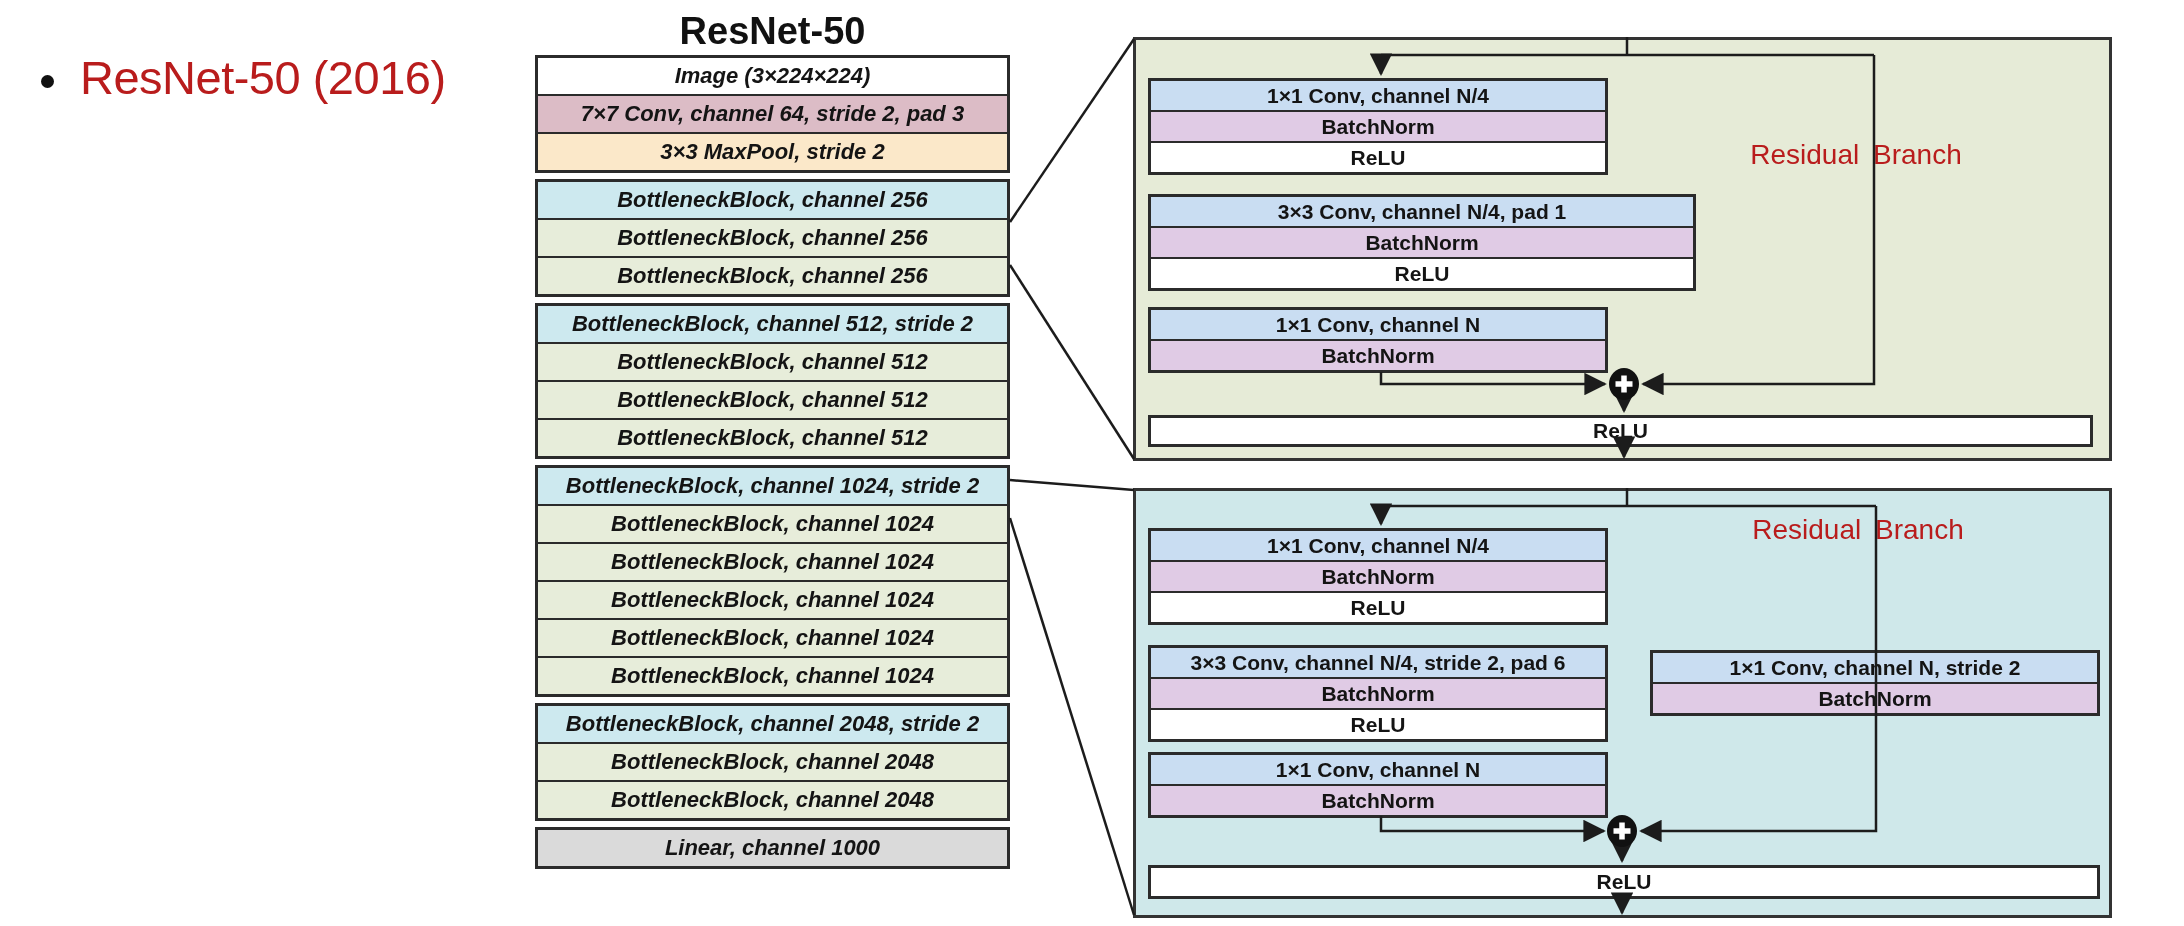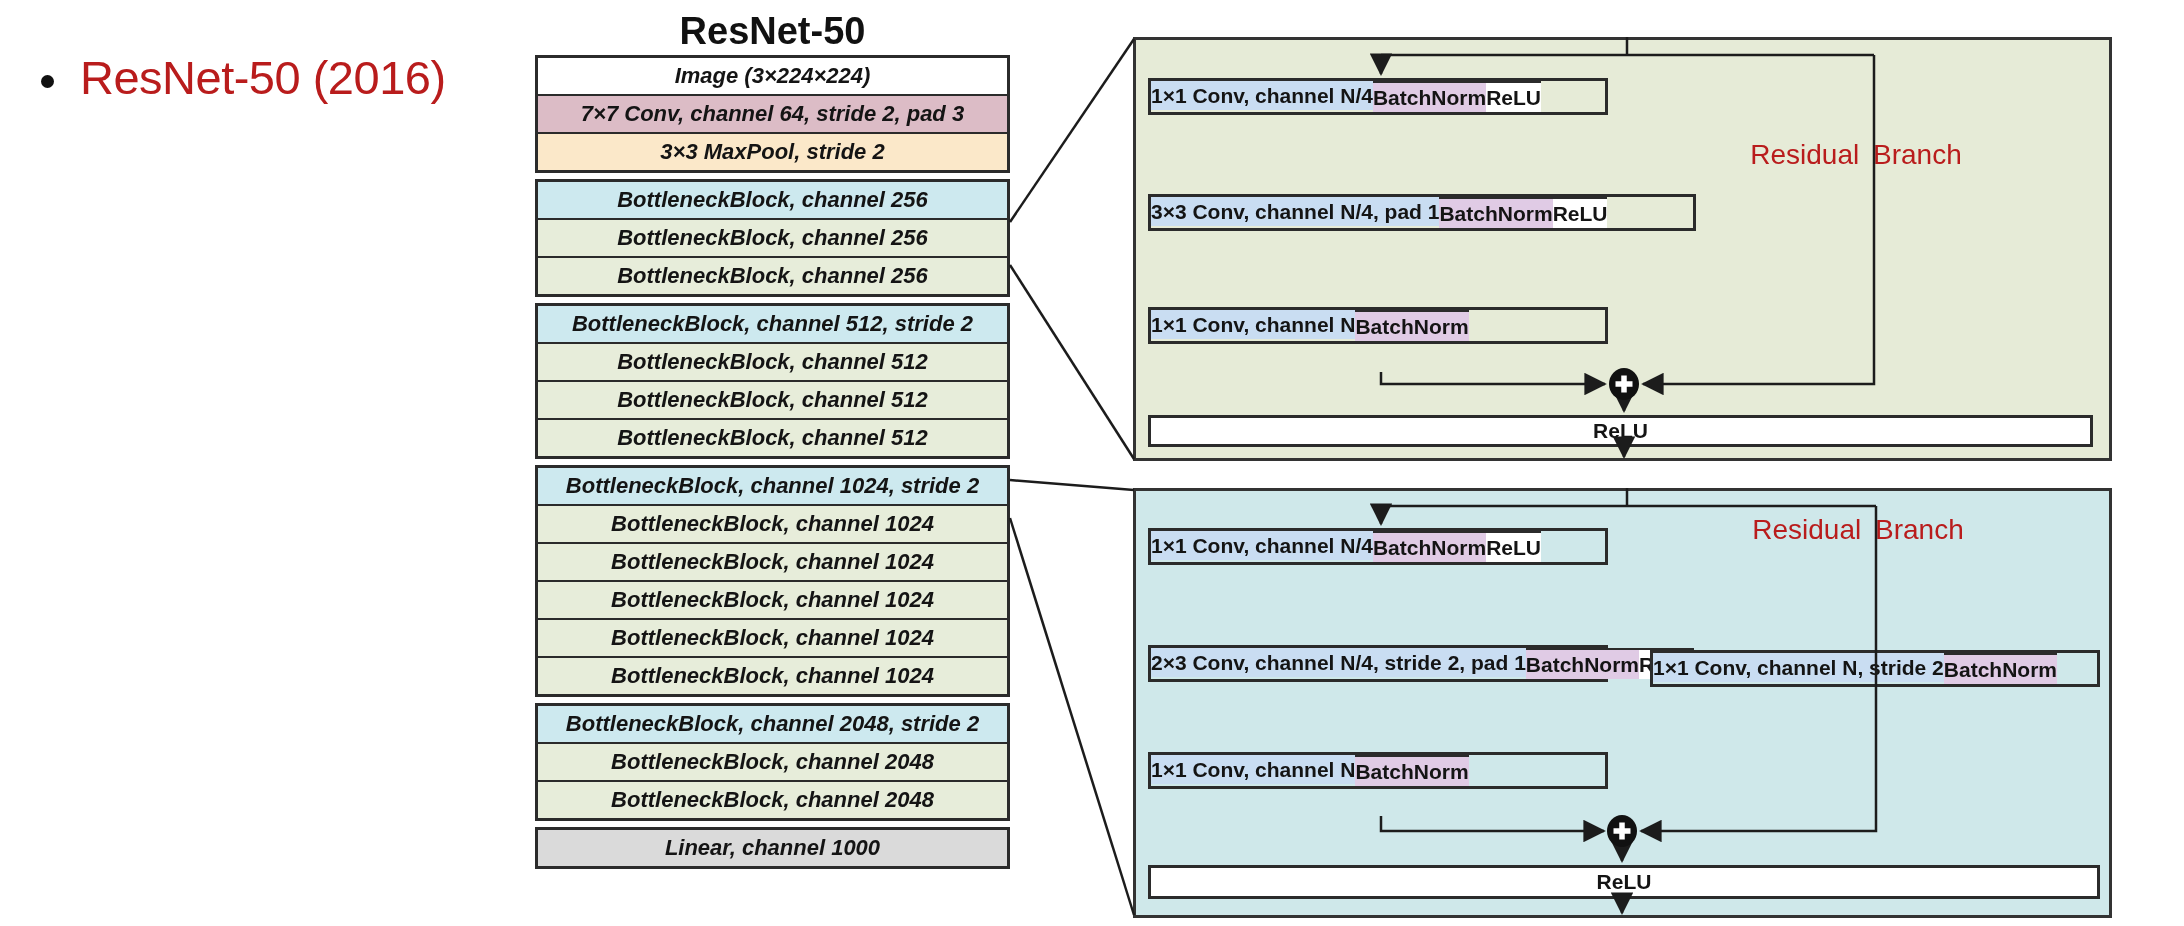--- a/index.html
+++ b/index.html
@@ -33,21 +33,21 @@
   .c-white{background:var(--row-white);}
   .c-conv{background:var(--row-conv);}
   .c-pool{background:var(--row-pool);}
   .c-first{background:var(--row-blockfirst);}
   .c-block{background:var(--row-block);}
   .c-linear{background:var(--row-linear);}
   
   .panel{position:absolute;border:3px solid #333;box-sizing:border-box;}
   .panel-top{left:1133px;top:37px;width:979px;height:424px;background:var(--panel-green);}
   .panel-bottom{left:1133px;top:488px;width:979px;height:430px;background:var(--panel-cyan);}
-  .dgroup{position:absolute;border:3px solid var(--border);box-sizing:border-box;display:flex;flex-direction:row;}
+  .dgroup{position:absolute;border:3px solid var(--border);box-sizing:border-box;display:flex;flex-direction:column;}
   .drow{height:29px;border-top:2px solid var(--border);display:flex;align-items:center;justify-content:center;
         font-size:21px;font-weight:bold;white-space:nowrap;color:#141414;}
   .drow:first-child{border-top:none;}
   .d-conv{background:var(--d-conv);}
   .d-bn{background:var(--d-bn);}
   .d-relu{background:#fff;}
   .dbar{position:absolute;border:3px solid var(--border);box-sizing:border-box;background:#fff;
         display:flex;align-items:center;justify-content:center;font-size:21px;font-weight:bold;color:#141414;}
   .branch-label{position:absolute;transform:translateX(-50%);font-size:28px;color:#b91c1c;white-space:nowrap;word-spacing:6px;}
   
@@ -122,21 +122,21 @@
 
   <div class="panel panel-bottom"></div>
   <div class="branch-label" style="left:1858px;top:514px">Residual Branch</div>
 
   <div class="dgroup" style="left:1148px;top:528px;width:460px">
     <div class="drow d-conv">1×1 Conv, channel N/4</div>
     <div class="drow d-bn">BatchNorm</div>
     <div class="drow d-relu">ReLU</div>
   </div>
   <div class="dgroup" style="left:1148px;top:645px;width:460px">
-    <div class="drow d-conv">2×3 Conv, channel N/4, stride 2, pad 1</div>
+    <div class="drow d-conv">3×3 Conv, channel N/4, stride 2, pad 6</div>
     <div class="drow d-bn">BatchNorm</div>
     <div class="drow d-relu">ReLU</div>
   </div>
   <div class="dgroup" style="left:1650px;top:650px;width:450px">
     <div class="drow d-conv">1×1 Conv, channel N, stride 2</div>
     <div class="drow d-bn">BatchNorm</div>
   </div>
   <div class="dgroup" style="left:1148px;top:752px;width:460px">
     <div class="drow d-conv">1×1 Conv, channel N</div>
     <div class="drow d-bn">BatchNorm</div>

